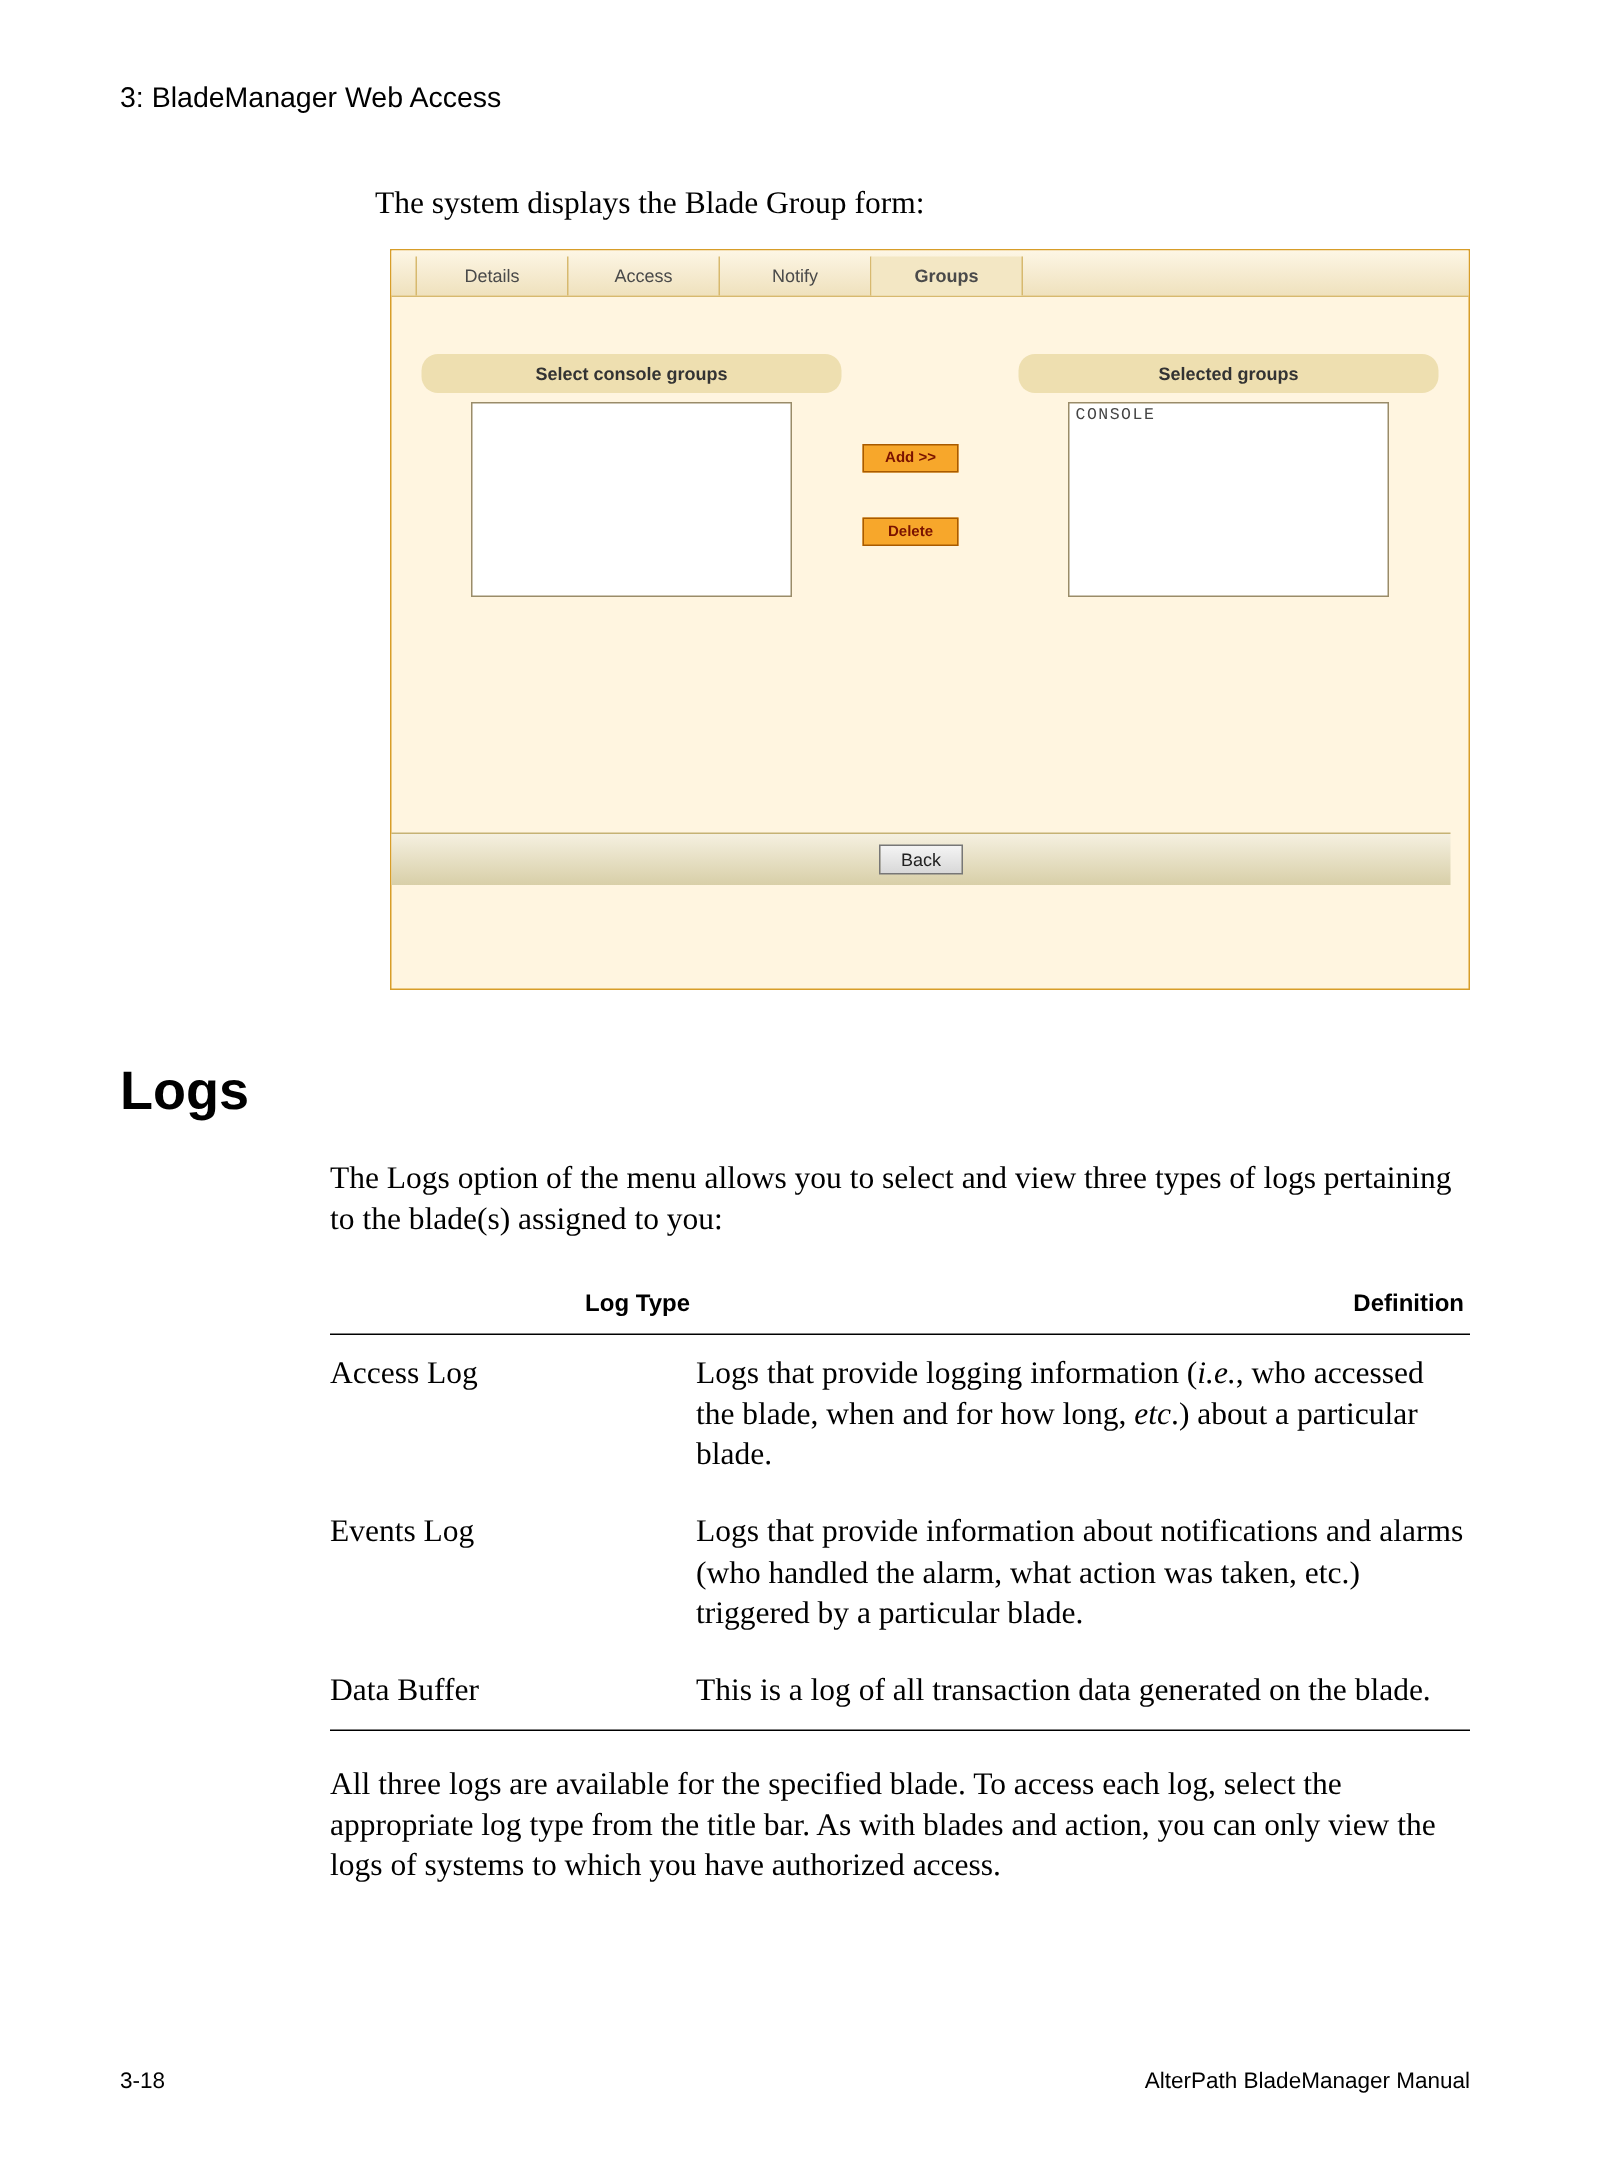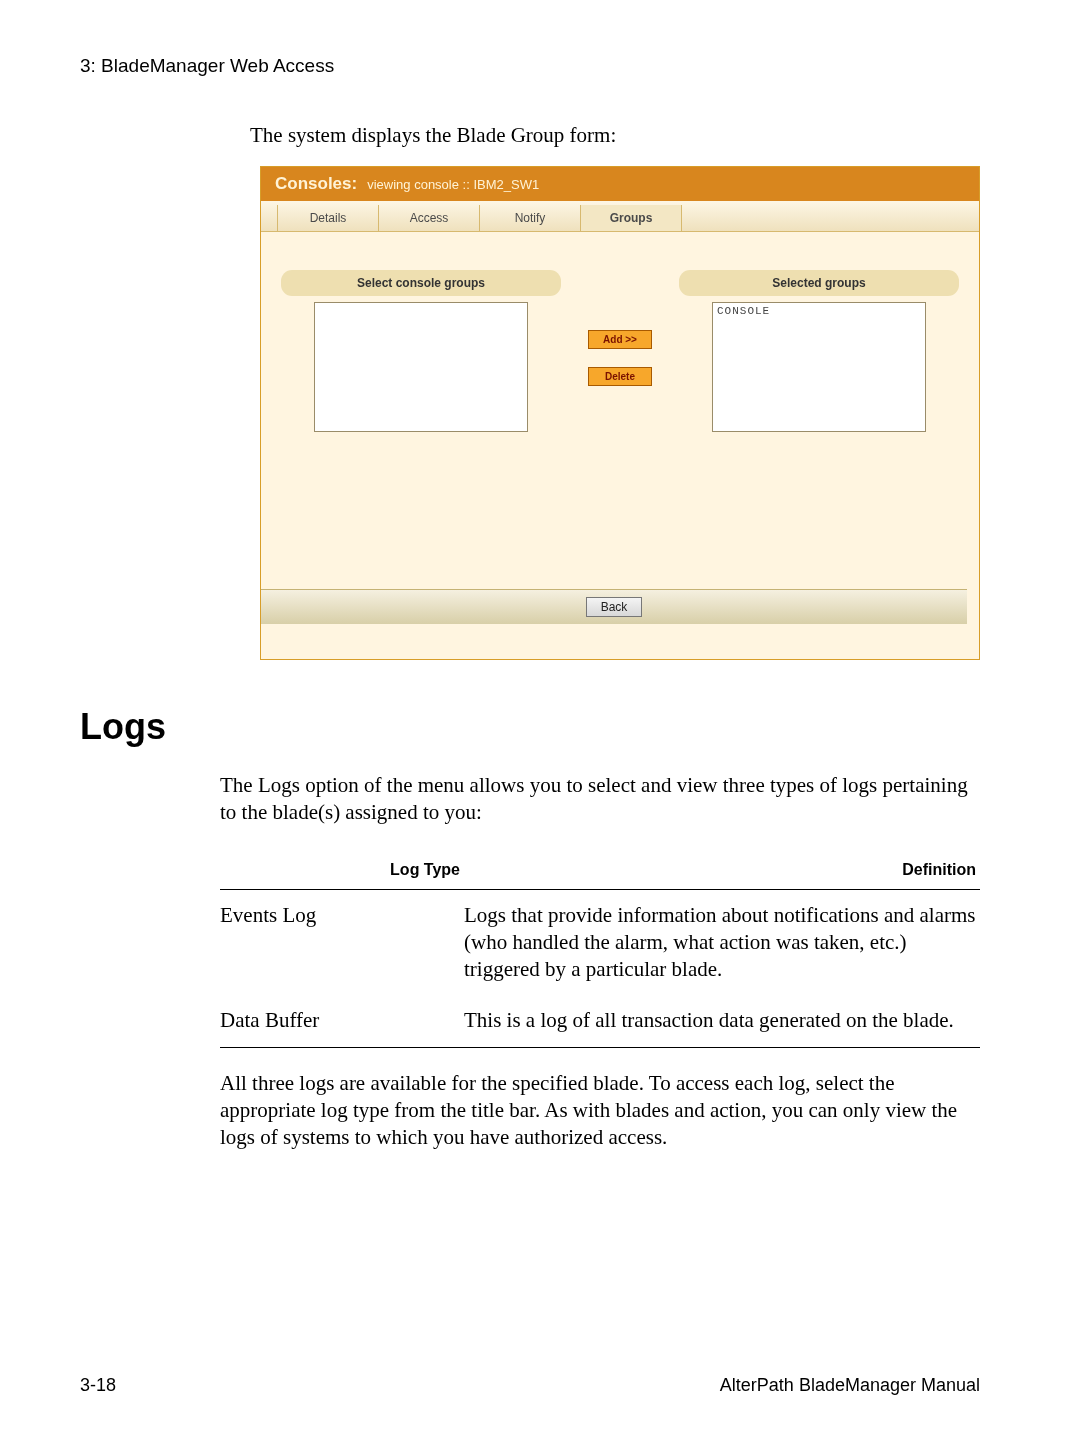--- a/index.html
+++ b/index.html
@@ -107,22 +107,22 @@
     letter-spacing: 1px;
     color: #444;
     padding: 2px 4px;
     box-sizing: border-box;
     overflow: hidden;
   }
   .mid-buttons {
     width: 90px;
     display: flex;
     flex-direction: column;
-    align-items: center;
-    gap: 18px;
+    align-items: flex-start;
+    gap: 30px;
     margin-top: 60px;
   }
   .mid-btn {
     background: #f7a72b;
     border: 1px solid #a85a00;
     color: #7a1200;
     font-size: 10px;
     font-weight: bold;
     padding: 3px 8px;
     min-width: 46px;
@@ -186,38 +186,34 @@
   .log-table tr.last td { border-bottom: 1px solid #000; }
   .body-para.after-table { margin-top: 22px; }
   .footer {
     position: absolute;
     bottom: 44px;
     left: 80px;
     right: 100px;
     display: flex;
     justify-content: space-between;
     font-family: Arial, Helvetica, sans-serif;
-    font-size: 18px;
+    font-size: 15px;
   }
   .italic { font-style: italic; }
 </style>
 </head>
 <body>
 
 <div class="page">
 
   <div class="header-line">3: BladeManager Web Access</div>
 
   <div class="intro-line">The system displays the Blade Group form:</div>
 
   <div class="shot">
-    <div class="shot-titlebar">
-      <span class="t-main">Consoles:</span>
-      <span>viewing console  ::  IBM2_SW1</span>
-    </div>
     <div class="shot-tabs">
       <div class="shot-tab">Details</div>
       <div class="shot-tab">Access</div>
       <div class="shot-tab">Notify</div>
       <div class="shot-tab active">Groups</div>
     </div>
     <div class="shot-body">
       <div class="groups-row">
         <div class="group-col">
           <div class="group-header">Select console groups</div>
@@ -244,20 +240,26 @@
 
   <div class="body-para">The Logs option of the menu allows you to select and view three types of logs pertaining to the blade(s) assigned to you:</div>
 
   <table class="log-table">
     <tbody>
         <tr>
       <th class="col-type">Log Type</th>
       <th>Definition</th>
     </tr>
     <tr>
+      <td>Access Log</td>
+      <td>
+        <span>Logs that provide logging information (</span><span class="italic">i.e.</span><span>, who accessed the blade, when and for how long, </span><span class="italic">etc</span><span>.) about a particular blade.</span>
+      </td>
+    </tr>
+    <tr>
       <td>Events Log</td>
       <td>Logs that provide information about notifications and alarms (who handled the alarm, what action was taken, etc.) triggered by a particular blade.</td>
     </tr>
     <tr class="last">
       <td>Data Buffer</td>
       <td>This is a log of all transaction data generated on the blade.</td>
     </tr>
   </tbody>
     </table>
 

